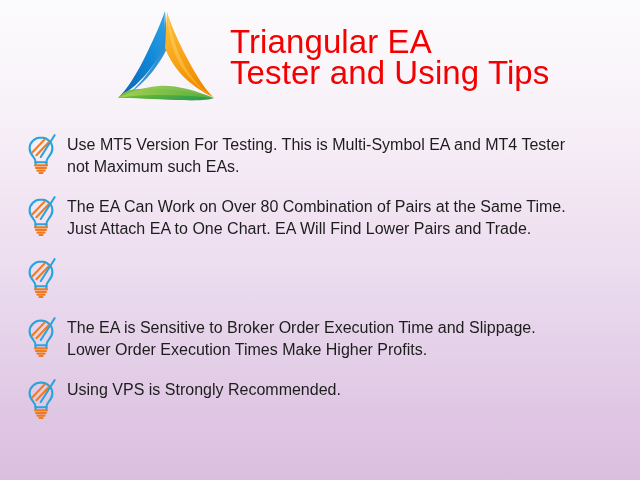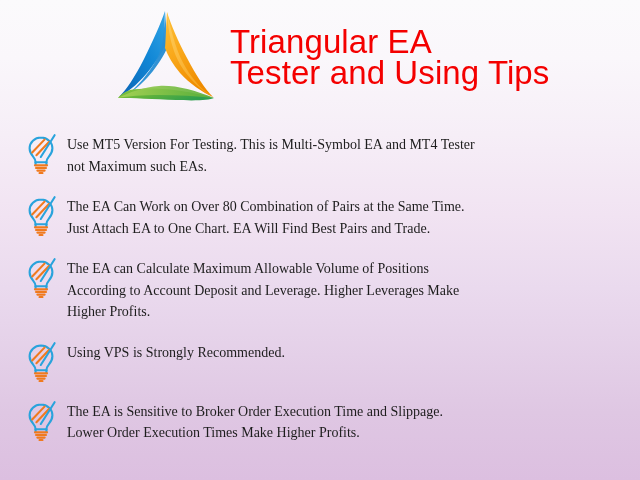--- a/index.html
+++ b/index.html
@@ -88,24 +88,23 @@
     height: 42px;
     margin-right: 9px;
   }
   .bulb svg { display: block; width: 34px; height: 42px; }
 
   .tip-text {
     flex: 1 1 auto;
     padding-top: 2px;
     padding-right: 10px;
     color: #1d1d1d;
-    font-size: 14px;
+    font-size: 16px;
     line-height: 21.5px;
     font-weight: 400;
-    font-family: Liberation Serif, serif;
   }
   .tip-text .ln { display: block; white-space: nowrap; }
 </style>
 </head>
 <body>
 
 <div id="slide">
 
   <div class="header">
 
@@ -217,21 +216,21 @@
           <g stroke="#f07a1e" stroke-width="2.2" stroke-linecap="round">
             <path d="M11.0 33.3 L23.0 33.3"></path>
             <path d="M12.0 36.0 L22.0 36.0"></path>
             <path d="M13.4 38.6 L20.6 38.6"></path>
             <path d="M15.6 41.0 L18.4 41.0"></path>
           </g>
         </svg>
       </span>
       <div class="tip-text">
         <span class="ln">The EA Can Work on Over 80 Combination of Pairs at the Same Time.</span>
-        <span class="ln">Just Attach EA to One Chart. EA Will Find Best Pairs and Trade.</span>
+        <span class="ln">Just Attach EA to One Chart. EA Will Find Lower Pairs and Trade.</span>
       </div>
     </div>
 
     <div class="tip">
       <span class="bulb">
         <svg viewBox="0 0 34 42" xmlns="http://www.w3.org/2000/svg">
           <g fill="none" stroke="#29a3dc" stroke-width="2.1" stroke-linecap="round">
             <path d="M17 5.5 C10.6 5.5 5.6 10.3 5.6 16.3 C5.6 20 7.2 22.5 9.3 24.9
                      C10.9 26.8 11.6 28 11.6 30.2 L22.4 30.2 C22.4 28 23.1 26.8 24.7 24.9
                      C26.8 22.5 28.4 20 28.4 16.3 C28.4 10.3 23.4 5.5 17 5.5 Z"></path>
@@ -246,55 +245,20 @@
             <path d="M16.8 25.0 L30.6 3.2"></path>
           </g>
           <g stroke="#f07a1e" stroke-width="2.2" stroke-linecap="round">
             <path d="M11.0 33.3 L23.0 33.3"></path>
             <path d="M12.0 36.0 L22.0 36.0"></path>
             <path d="M13.4 38.6 L20.6 38.6"></path>
             <path d="M15.6 41.0 L18.4 41.0"></path>
           </g>
         </svg>
       </span>
-      <div class="tip-text">
-        <span class="ln">The EA can Calculate Maximum Allowable Volume of Positions</span>
-        <span class="ln">According to Account Deposit and Leverage. Higher Leverages Make</span>
-        <span class="ln">Higher Profits.</span>
-      </div>
-    </div>
-
-    <div class="tip">
-      <span class="bulb">
-        <svg viewBox="0 0 34 42" xmlns="http://www.w3.org/2000/svg">
-          <g fill="none" stroke="#29a3dc" stroke-width="2.1" stroke-linecap="round">
-            <path d="M17 5.5 C10.6 5.5 5.6 10.3 5.6 16.3 C5.6 20 7.2 22.5 9.3 24.9
-                     C10.9 26.8 11.6 28 11.6 30.2 L22.4 30.2 C22.4 28 23.1 26.8 24.7 24.9
-                     C26.8 22.5 28.4 20 28.4 16.3 C28.4 10.3 23.4 5.5 17 5.5 Z"></path>
-            <path d="M11.6 30.2 L11.6 32.4"></path>
-            <path d="M22.4 30.2 L22.4 32.4"></path>
-          </g>
-          <g stroke="#f07a1e" stroke-width="2.1" stroke-linecap="round" fill="none">
-            <path d="M8.2 20.5 L20.5 7.6"></path>
-            <path d="M12.4 23.2 L25.2 9.8"></path>
-          </g>
-          <g stroke="#29a3dc" stroke-width="2.1" stroke-linecap="round" fill="none">
-            <path d="M16.8 25.0 L30.6 3.2"></path>
-          </g>
-          <g stroke="#f07a1e" stroke-width="2.2" stroke-linecap="round">
-            <path d="M11.0 33.3 L23.0 33.3"></path>
-            <path d="M12.0 36.0 L22.0 36.0"></path>
-            <path d="M13.4 38.6 L20.6 38.6"></path>
-            <path d="M15.6 41.0 L18.4 41.0"></path>
-          </g>
-        </svg>
-      </span>
-      <div class="tip-text">
-        <span class="ln">Using VPS is Strongly Recommended.</span>
-      </div>
     </div>
 
     <div class="tip">
       <span class="bulb">
         <svg viewBox="0 0 34 42" xmlns="http://www.w3.org/2000/svg">
           <g fill="none" stroke="#29a3dc" stroke-width="2.1" stroke-linecap="round">
             <path d="M17 5.5 C10.6 5.5 5.6 10.3 5.6 16.3 C5.6 20 7.2 22.5 9.3 24.9
                      C10.9 26.8 11.6 28 11.6 30.2 L22.4 30.2 C22.4 28 23.1 26.8 24.7 24.9
                      C26.8 22.5 28.4 20 28.4 16.3 C28.4 10.3 23.4 5.5 17 5.5 Z"></path>
             <path d="M11.6 30.2 L11.6 32.4"></path>
@@ -314,14 +278,44 @@
             <path d="M15.6 41.0 L18.4 41.0"></path>
           </g>
         </svg>
       </span>
       <div class="tip-text">
         <span class="ln">The EA is Sensitive to Broker Order Execution Time and Slippage.</span>
         <span class="ln">Lower Order Execution Times Make Higher Profits.</span>
       </div>
     </div>
 
+    <div class="tip">
+      <span class="bulb">
+        <svg viewBox="0 0 34 42" xmlns="http://www.w3.org/2000/svg">
+          <g fill="none" stroke="#29a3dc" stroke-width="2.1" stroke-linecap="round">
+            <path d="M17 5.5 C10.6 5.5 5.6 10.3 5.6 16.3 C5.6 20 7.2 22.5 9.3 24.9
+                     C10.9 26.8 11.6 28 11.6 30.2 L22.4 30.2 C22.4 28 23.1 26.8 24.7 24.9
+                     C26.8 22.5 28.4 20 28.4 16.3 C28.4 10.3 23.4 5.5 17 5.5 Z"></path>
+            <path d="M11.6 30.2 L11.6 32.4"></path>
+            <path d="M22.4 30.2 L22.4 32.4"></path>
+          </g>
+          <g stroke="#f07a1e" stroke-width="2.1" stroke-linecap="round" fill="none">
+            <path d="M8.2 20.5 L20.5 7.6"></path>
+            <path d="M12.4 23.2 L25.2 9.8"></path>
+          </g>
+          <g stroke="#29a3dc" stroke-width="2.1" stroke-linecap="round" fill="none">
+            <path d="M16.8 25.0 L30.6 3.2"></path>
+          </g>
+          <g stroke="#f07a1e" stroke-width="2.2" stroke-linecap="round">
+            <path d="M11.0 33.3 L23.0 33.3"></path>
+            <path d="M12.0 36.0 L22.0 36.0"></path>
+            <path d="M13.4 38.6 L20.6 38.6"></path>
+            <path d="M15.6 41.0 L18.4 41.0"></path>
+          </g>
+        </svg>
+      </span>
+      <div class="tip-text">
+        <span class="ln">Using VPS is Strongly Recommended.</span>
+      </div>
+    </div>
+
   </div>
 </div>
 
 </body></html>

